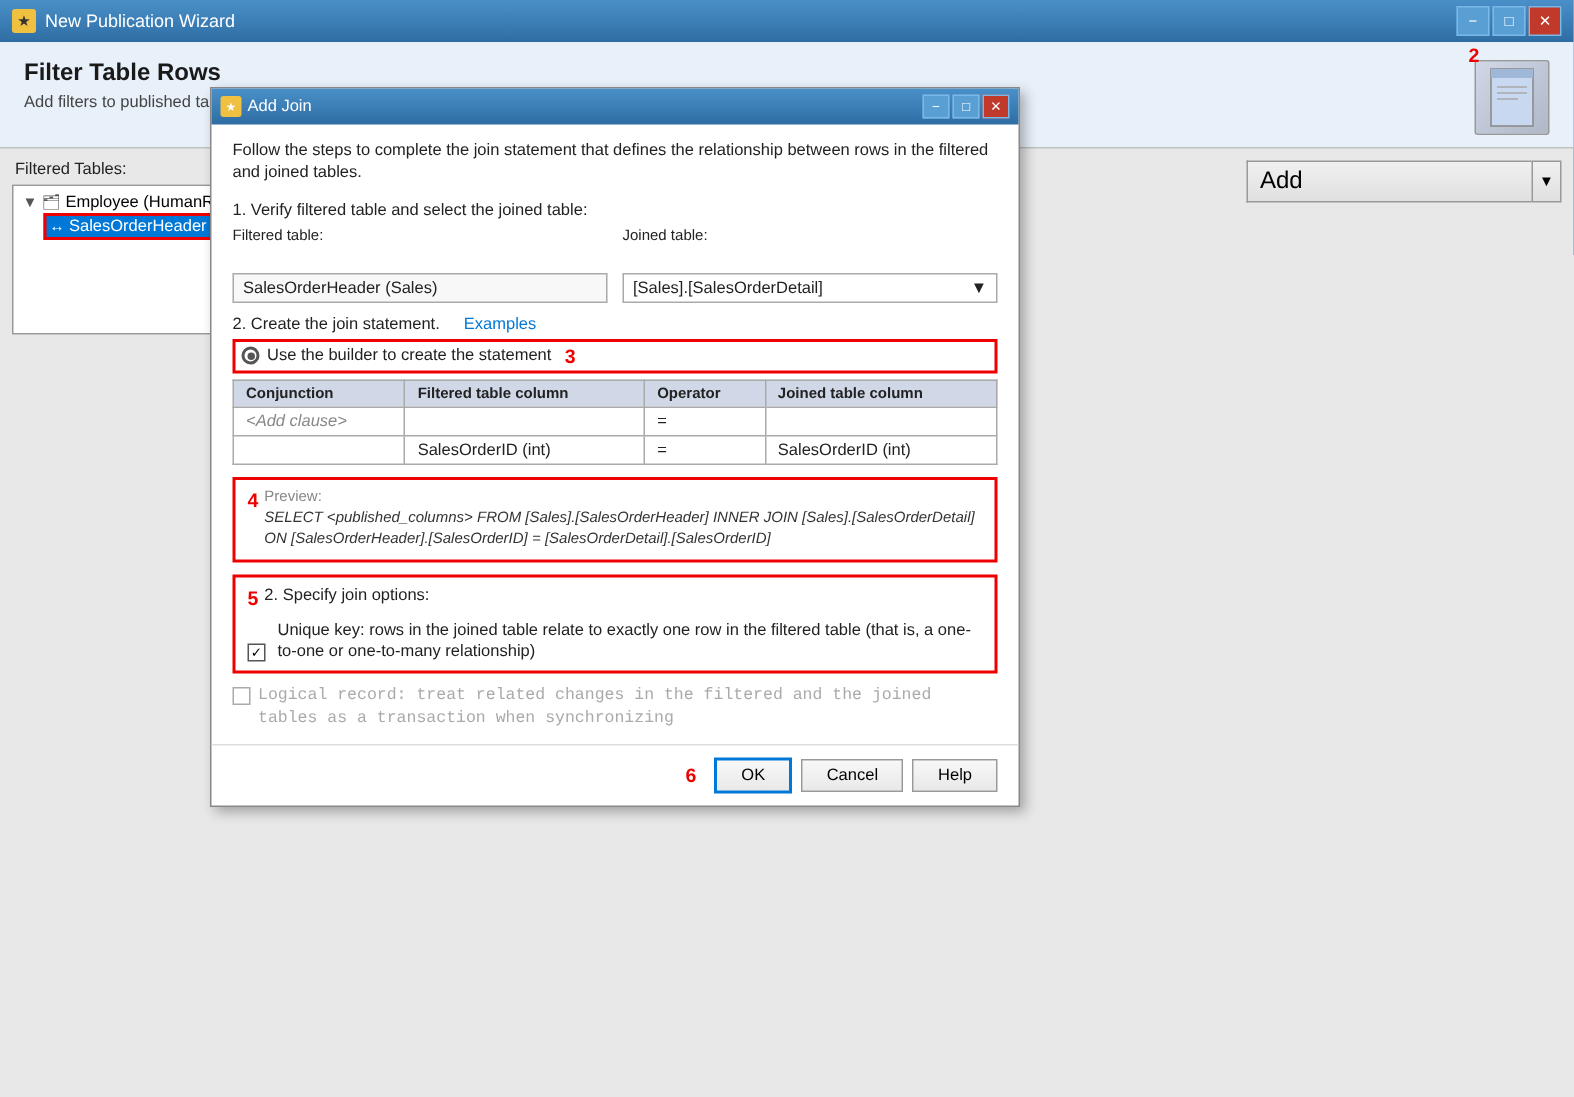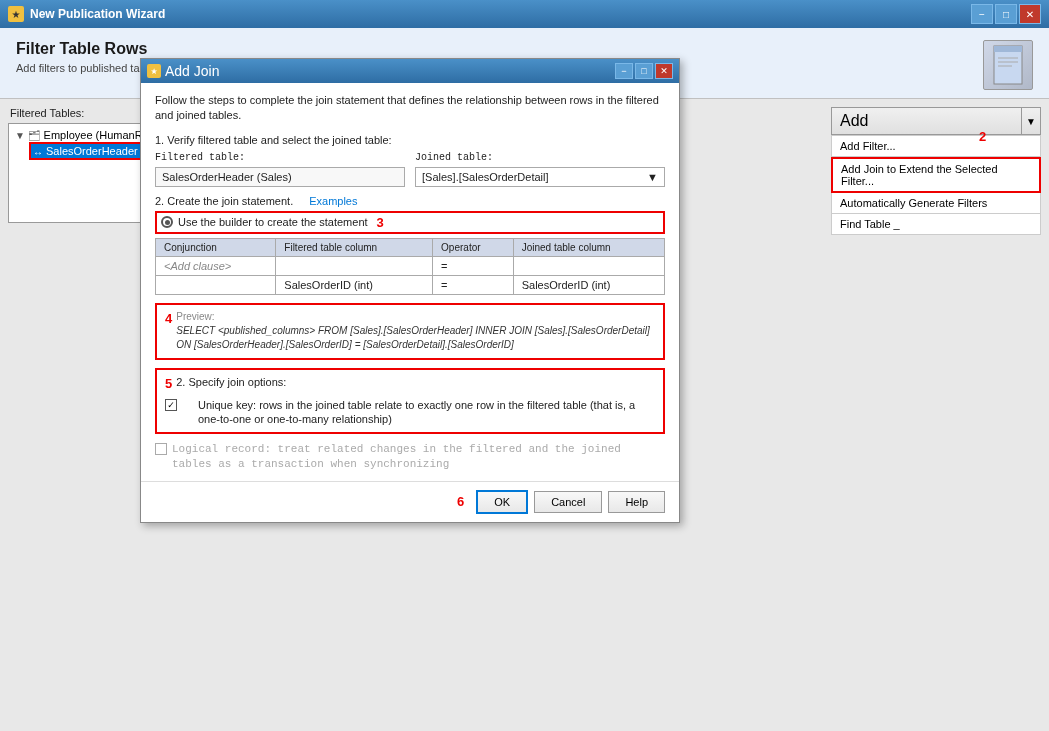--- a/index.html
+++ b/index.html
@@ -28,21 +28,21 @@
       align-items: center;
       gap: 6px;
     }
     .title-bar-icon {
       width: 16px; height: 16px;
       background: #f0c040;
       border-radius: 2px;
       display: flex; align-items: center; justify-content: center;
       font-size: 10px; color: #333;
     }
-    .title-bar-title { font-size: 12px; font-weight: bold; }
+    .title-bar-title { font-size: 12px; font-weight: normal; }
     .title-bar-controls { display: flex; gap: 2px; }
     .title-bar-btn {
       width: 22px; height: 20px;
       background: #5a9fd4;
       border: 1px solid #7ab8e8;
       color: white;
       font-size: 10px;
       display: flex; align-items: center; justify-content: center;
       cursor: pointer;
     }
@@ -194,21 +194,21 @@
       background: linear-gradient(to bottom, #4a90c8, #2e6da4);
       height: 24px;
       display: flex;
       align-items: center;
       justify-content: space-between;
       padding: 0 6px;
       color: white;
     }
     .dialog-title-left { display: flex; align-items: center; gap: 4px; }
     .dialog-title-icon { width: 14px; height: 14px; background: #f0c040; border-radius: 2px; font-size: 8px; display: flex; align-items: center; justify-content: center; }
-    .dialog-title-text { font-size: 14px; }
+    .dialog-title-text { font-size: 11px; }
     .dialog-controls { display: flex; gap: 2px; }
     .dialog-btn { width: 18px; height: 16px; background: #5a9fd4; border: 1px solid #7ab8e8; color: white; font-size: 9px; display: flex; align-items: center; justify-content: center; cursor: pointer; }
     .dialog-btn.close { background: #c0392b; }
 
     .dialog-body {
       padding: 10px 14px;
       font-size: 11px;
       color: #222;
     }
     .dialog-intro {
@@ -221,21 +221,21 @@
       margin-bottom: 6px;
     }
 
     .tables-row {
       display: flex;
       gap: 10px;
       margin-bottom: 8px;
       align-items: flex-end;
     }
     .table-col { flex: 1; }
-    .table-field-label { font-size: 10px; margin-bottom: 4px; font-family: Liberation Mono, monospace; }
+    .table-field-label { font-size: 10px; margin-bottom: 19px; }
     .table-field-value {
       background: #f8f8f8;
       border: 1px solid #aaa;
       padding: 3px 6px;
       font-size: 11px;
       width: 100%;
     }
     .table-dropdown {
       background: white;
       border: 1px solid #aaa;
@@ -274,21 +274,21 @@
       border-collapse: collapse;
       width: 100%;
       margin-bottom: 8px;
       border: 1px solid #aaa;
     }
     .join-table th {
       background: #d0d8e8;
       border: 1px solid #aaa;
       padding: 3px 8px;
       font-size: 10px;
-      font-weight: normal;
+      font-weight: bold;
       text-align: left;
     }
     .join-table td {
       border: 1px solid #aaa;
       padding: 3px 8px;
       font-size: 11px;
     }
     .join-table td.add-clause {
       color: #888;
       font-style: italic;
@@ -315,21 +315,21 @@
     }
 
     
     .options-box {
       border: 2px solid #e00;
       padding: 6px 8px;
       margin-bottom: 8px;
     }
     .options-section-title { font-size: 11px; font-weight: normal; margin-bottom: 4px; }
     .checkbox-item {
-      display: flex; align-items: flex-start; gap: 21px;
+      display: flex; align-items: flex-end; gap: 8px;
     }
     .checkbox {
       width: 12px; height: 12px;
       border: 1px solid #555;
       background: white;
       margin-top: 1px;
       display: flex; align-items: center; justify-content: center;
       flex-shrink: 0;
     }
     .checkbox.checked::after {
@@ -429,26 +429,20 @@
       </div>
 
       <span class="num-label" style="position:absolute; top:52px; left:210px;">1</span>
     </div>
 
     <div class="right-panel">
       <div class="add-btn-group">
         <div class="split-button">
           <button class="split-btn-main">Add</button>
           <button class="split-btn-arrow">▼</button>
-        </div>
-        <div class="menu-items">
-          <button class="menu-item">Add Filter...</button>
-          <button class="menu-item active-highlight">Add Join to Extend the Selected Filter...</button>
-          <button class="menu-item">Automatically Generate Filters</button>
-          <button class="menu-item">Find Table _</button>
         </div>
       </div>
       
       <span class="num-label" style="position:relative; left:148px; top:-110px;">2</span>
     </div>
   </div>
 
   <div class="dialog-overlay">
 
     <div class="dialog-title-bar">

